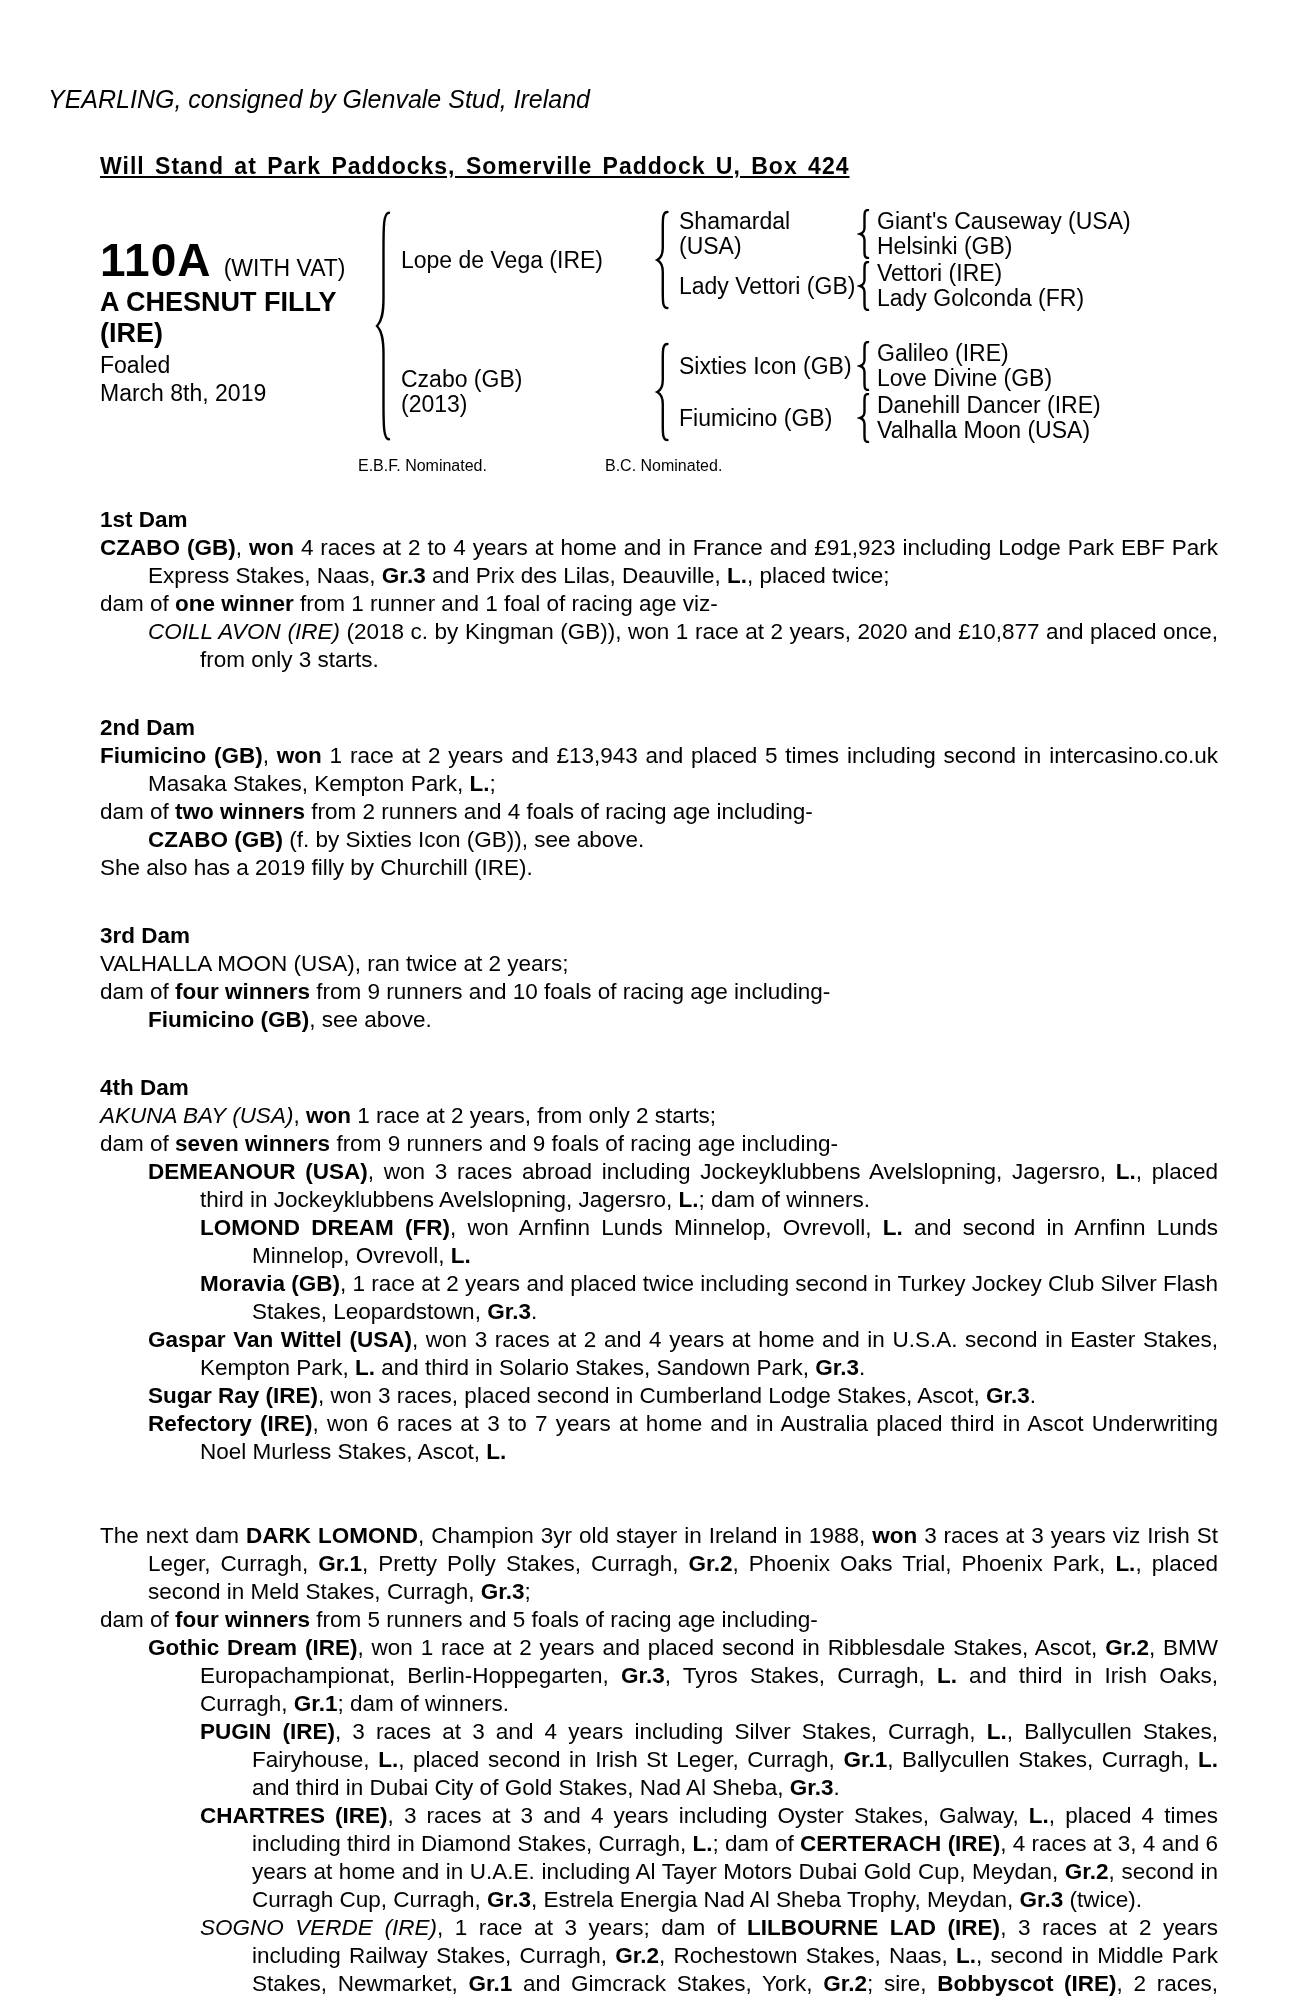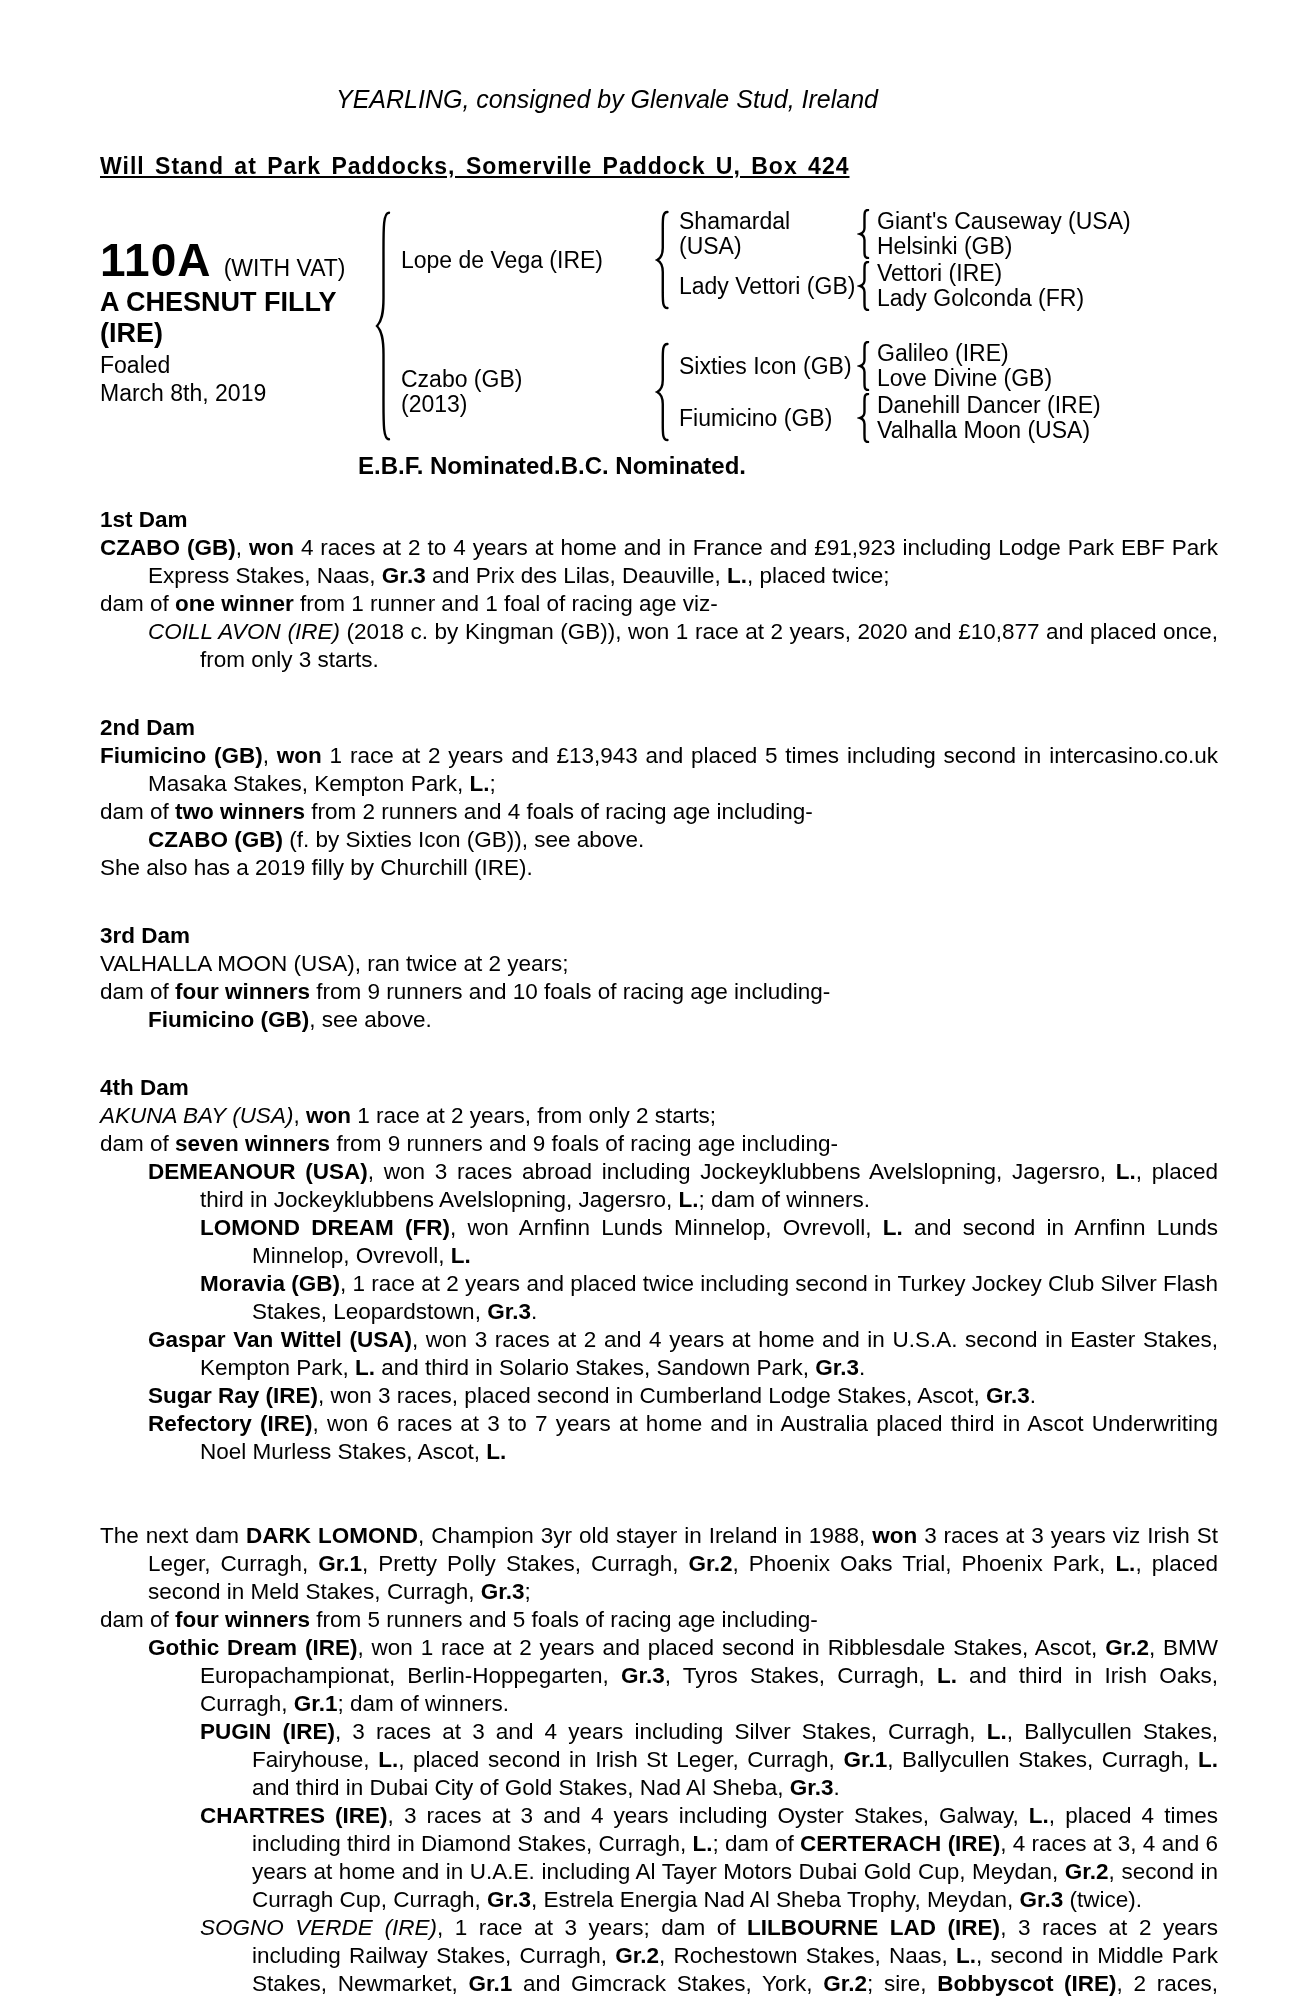--- a/index.html
+++ b/index.html
@@ -7,21 +7,21 @@
     width:1314px; height:2000px; overflow:hidden;
     color:#000;
     font-family:"Liberation Sans", sans-serif;
     font-size:22.5px; line-height:28px;
     -webkit-font-smoothing:antialiased;
   }
   .page { padding:84px 96px 20px 100px; }
 
   
   .title {
-    text-align:center; font-style:italic; font-size:25px; line-height:30px;
+    font-style:italic; font-size:25px; line-height:30px;
     position:relative; left:-52px;
   }
   .stand-line {
     margin-top:38px; font-weight:bold; font-size:23px;
     letter-spacing:1px; word-spacing:3px;text-decoration:underline;
   }
 
   
   .ped-wrap { margin-top:28px; display:flex; align-items:center; }
   .lot-info { flex:0 0 272px; }
@@ -39,22 +39,22 @@
   .brace { flex:0 0 auto; }
   .brace svg { display:block; }
   .brace-l1 svg { width:20px; height:236px; }
   .brace-l2 svg { width:17px; height:100px; }
   .brace-l3 svg { width:13px; height:50px; }
   .p-name  { width:252px; padding-left:9px; }
   .gp-name { width:178px; padding-left:9px; }
   .gg-col  { padding-left:7px; }
   .gg-name { white-space:nowrap; }
 
-  .noms { display:flex; margin-top:8px; font-weight:bold; font-size:24px; padding-left:258px;align-items:center; }
-  .nom-bc { }
+  .noms { display:flex; margin-top:8px; font-weight:normal; font-size:16px; padding-left:258px;align-items:center; }
+  .nom-bc { margin-left:118px; }
 
   
   .catalog-body { margin-top:26px; }
   .dam-section { margin-top:40px; }
   .dam-section.first { margin-top:0; }
   .dam-section.big-gap { margin-top:56px; }
   .sec-heading { font-weight:bold; }
   .para { margin:0; text-align:justify; }
   .para.lvl0 { padding-left:48px;  text-indent:-48px; }
   .para.lvl1 { padding-left:100px; text-indent:-52px; }

